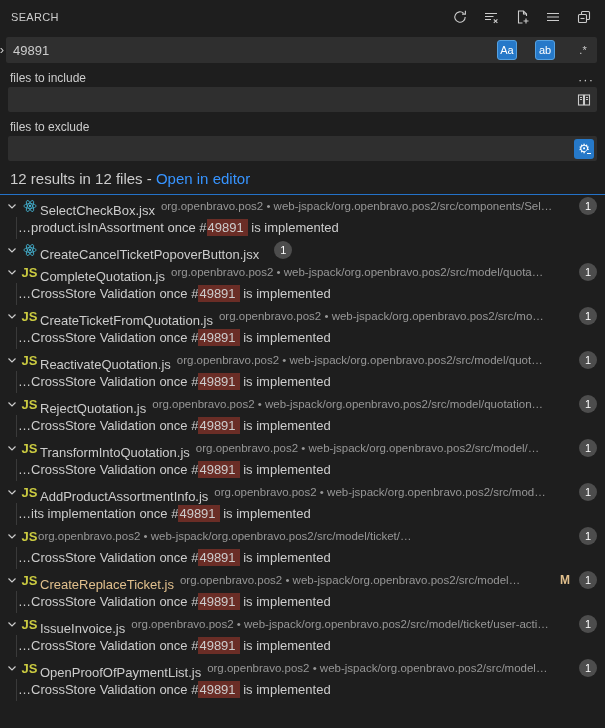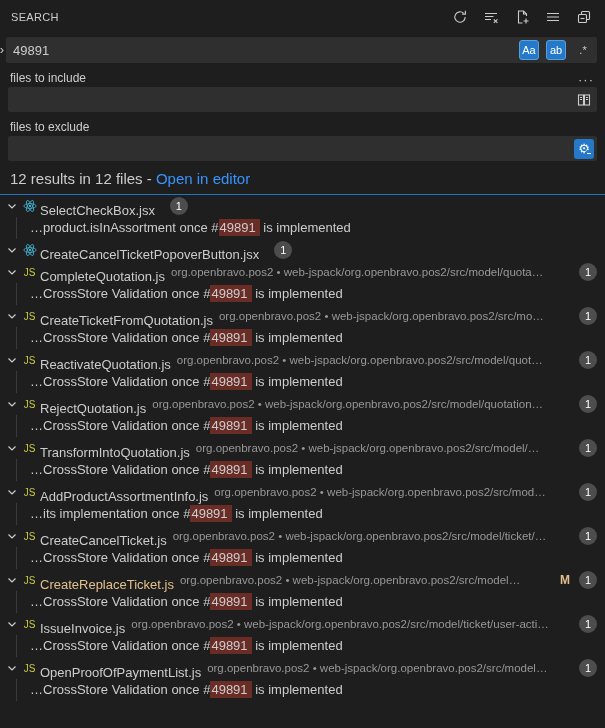--- a/index.html
+++ b/index.html
@@ -18,21 +18,21 @@
   .title{font-size:11px;letter-spacing:.3px;color:var(--foreground,#ccc)}
   .actions{margin-left:auto;display:flex;gap:9px}
   .icon-btn{width:22px;height:22px;display:flex;align-items:center;justify-content:center;background:none;border:none;padding:0;border-radius:4px}
   .icon-btn svg{stroke:var(--foreground,#ccc);fill:none;stroke-width:1.1}
 
   
   .search-wrap{display:flex;align-items:center;margin:3px 8px 0 0}
   .twistie{flex:none;width:8px;overflow:hidden;color:var(--foreground,#ccc);font-size:13px;line-height:26px;background:none;border:none;padding:0;margin-left:-2px}
   .search-box{flex:1;display:flex;align-items:center;background:var(--input-background,#2f2f2f);border-radius:2px;height:26px;padding-right:4px}
   .text-input{background:transparent;border:none;outline:none;color:var(--foreground,#ccc);font-size:13px;flex:1;min-width:0;padding:0 7px;height:100%}
-  .opt{flex:none;width:20px;height:20px;margin-left:7px;border-radius:3px;font-size:11px;line-height:1;
+  .opt{flex:none;width:20px;height:20px;margin-left:18px;border-radius:3px;font-size:11px;line-height:1;
        color:var(--foreground,#ccc);background:transparent;border:1px solid transparent;
        display:flex;align-items:center;justify-content:center;padding:0}
   .opt.active{background:var(--option-active,#2679c9);border-color:var(--option-active-border,#55a1e0);color:#fff}
 
   
   .section-label{display:flex;align-items:flex-end;margin:8px 10px 2px;font-size:12px;color:var(--foreground,#ccc)}
   .more-btn{margin-left:auto;background:none;border:none;color:var(--foreground,#ccc);font-size:13px;letter-spacing:1px;padding:0 1px;line-height:10px}
   .input-row{margin:1px 8px 0;display:flex;align-items:center;background:var(--input-background,#2f2f2f);border-radius:2px;height:25px;padding-right:3px}
   .inline-btn{flex:none;width:20px;height:20px;display:flex;align-items:center;justify-content:center;background:none;border:none;padding:0;border-radius:3px;position:relative}
   .inline-btn svg{stroke:var(--foreground,#ccc);fill:none;stroke-width:1.1}
@@ -45,28 +45,28 @@
   
   .summary{margin:9px 10px 7px;font-size:15px}
   .link{color:var(--link,#3794ff);text-decoration:none;cursor:pointer}
 
   
   .results{border-top:1px solid var(--results-border,#2472c8)}
   .file-row{display:flex;align-items:center;height:22px;padding:0 8px 0 4px}
   .tw{flex:none;width:16px;height:16px;display:flex;align-items:center;justify-content:center;background:none;border:none;padding:0}
   .tw svg{stroke:var(--foreground,#ccc);fill:none;stroke-width:1.2}
   .fi{flex:none;width:17px;height:16px;display:flex;align-items:center;justify-content:center;margin-left:1px}
-  .fi.js-badge{color:var(--js-icon,#cbcb41);font-weight:400;font-size:10px;letter-spacing:0}
+  .fi.js-badge{color:var(--js-icon,#cbcb41);font-weight:700;font-size:13px;letter-spacing:0}
   .fname{margin:8px 6px 0 2px;white-space:nowrap;flex:none}
   .fname.modified{color:var(--modified,#e2c08d)}
   .fpath{flex:1;min-width:0;color:var(--secondary,#979797);font-size:11.5px;white-space:nowrap;overflow:hidden}
   .gitdec{flex:none;color:var(--modified,#e2c08d);margin-left:5px;font-size:12px;font-weight:600}
   .badge{flex:none;margin-left:9px;background:var(--badge-background,#4d4d4d);color:#fff;border-radius:50%;
          width:18px;height:18px;font-size:11px;display:flex;align-items:center;justify-content:center}
-  .match-row{position:relative;height:22px;line-height:22px;padding-left:30px;white-space:nowrap;overflow:hidden}
+  .match-row{position:relative;height:22px;line-height:22px;padding-left:18px;white-space:nowrap;overflow:hidden}
   .guide{position:absolute;left:16px;top:0;bottom:0;width:1px;background:#3a3a3a}
   .hl{background:var(--match-highlight,#6a2d26);padding:1px 4px 1px 1px}
 </style>
 </head>
 <body>
 
 <div class="header">
   <span class="title">SEARCH</span>
   <span class="actions">
     <button class="icon-btn" title="Refresh">
@@ -155,20 +155,21 @@
     <span class="fi">
       <svg width="14" height="14" viewBox="0 0 16 16" fill="none" stroke="#45b8d8" stroke-width="0.9">
         <ellipse cx="8" cy="8" rx="7" ry="2.7"></ellipse>
         <ellipse cx="8" cy="8" rx="7" ry="2.7" transform="rotate(60 8 8)"></ellipse>
         <ellipse cx="8" cy="8" rx="7" ry="2.7" transform="rotate(120 8 8)"></ellipse>
         <circle cx="8" cy="8" r="1.3" fill="#45b8d8" stroke="none"></circle>
       </svg>
     </span>
 
     <span class="fname">SelectCheckBox.jsx</span>
+    <span class="fpath">org.openbravo.pos2 • web-jspack/org.openbravo.pos2/src/components/Sel…</span>
 
     <span class="badge">1</span>
   </div>
   <div class="match-row">
     <span class="guide"></span>
     <span>…product.isInAssortment once #</span><span class="hl">49891</span><span> is implemented</span>
   </div>
 
   <div class="file-row">
     <button class="tw">
@@ -299,21 +300,20 @@
   </div>
 
   <div class="file-row">
     <button class="tw">
       <svg width="16" height="16" viewBox="0 0 16 16">
           <path d="M4.5 6.5 8 10l3.5-3.5"></path>
         </svg>
     </button>
 
     <span class="fi js-badge">JS</span>
-    <span class="fname">CreateCancelTicket.js</span>
     <span class="fpath">org.openbravo.pos2 • web-jspack/org.openbravo.pos2/src/model/ticket/…</span>
 
     <span class="badge">1</span>
   </div>
   <div class="match-row">
     <span class="guide"></span>
     <span>…CrossStore Validation once #</span><span class="hl">49891</span><span> is implemented</span>
   </div>
 
   <div class="file-row">

